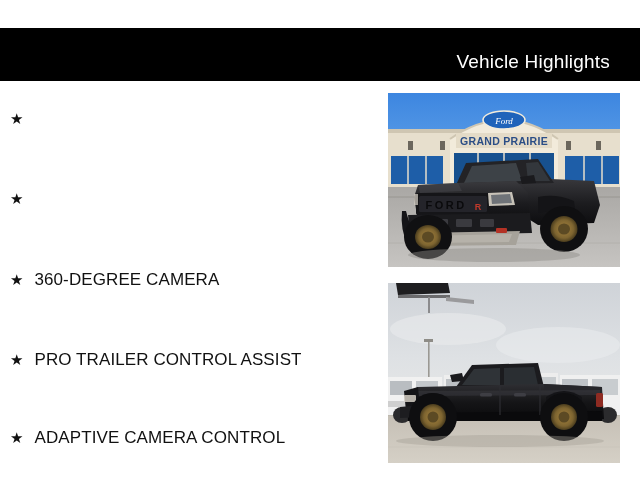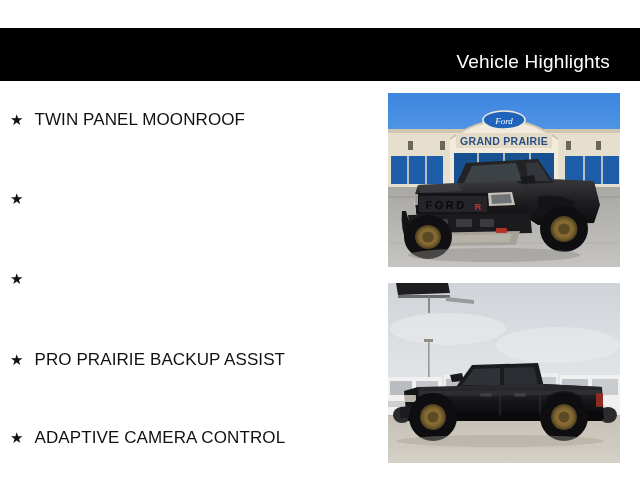--- a/index.html
+++ b/index.html
@@ -109,34 +109,34 @@
 <div class="header-bar">
   <span class="header-title">Vehicle Highlights</span>
 </div>
 
 <div class="content">
 
   <ul class="highlights-list">
 
     <li class="highlight-item i0">
       <span class="star-icon">★</span>
-      <span class="highlight-label">TWIN PANEL MOONROOF</span>
     </li>
 
     <li class="highlight-item i1">
       <span class="star-icon">★</span>
     </li>
 
     <li class="highlight-item i2">
       <span class="star-icon">★</span>
+      <span class="highlight-label">360-DEGREE CAMERA</span>
     </li>
 
     <li class="highlight-item i3">
       <span class="star-icon">★</span>
-      <span class="highlight-label">PRO PRAIRIE BACKUP ASSIST</span>
+      <span class="highlight-label">PRO TRAILER CONTROL ASSIST</span>
     </li>
 
     <li class="highlight-item i4">
       <span class="star-icon">★</span>
       <span class="highlight-label">ADAPTIVE CAMERA CONTROL</span>
     </li>
 
   </ul>
 
   <div class="photo photo-top">

